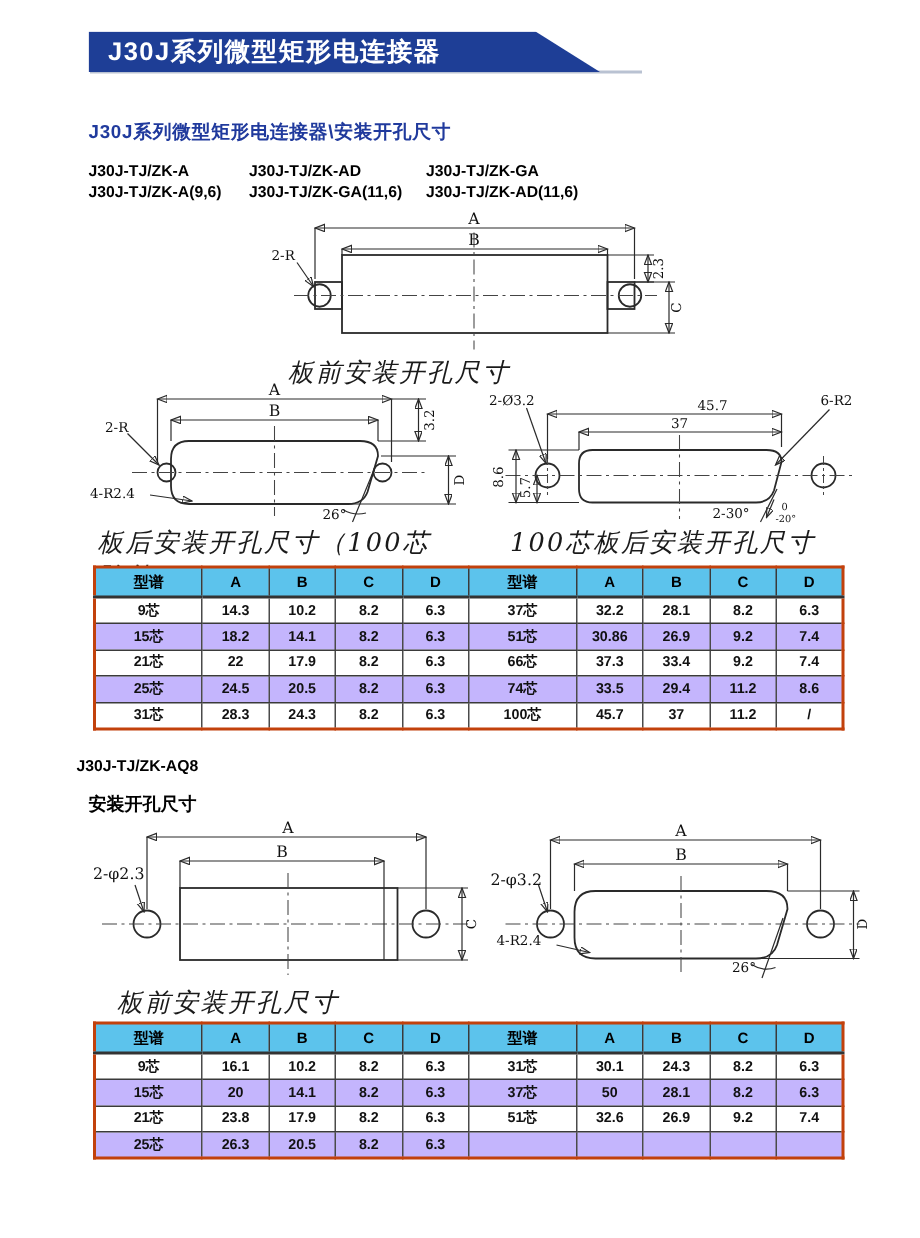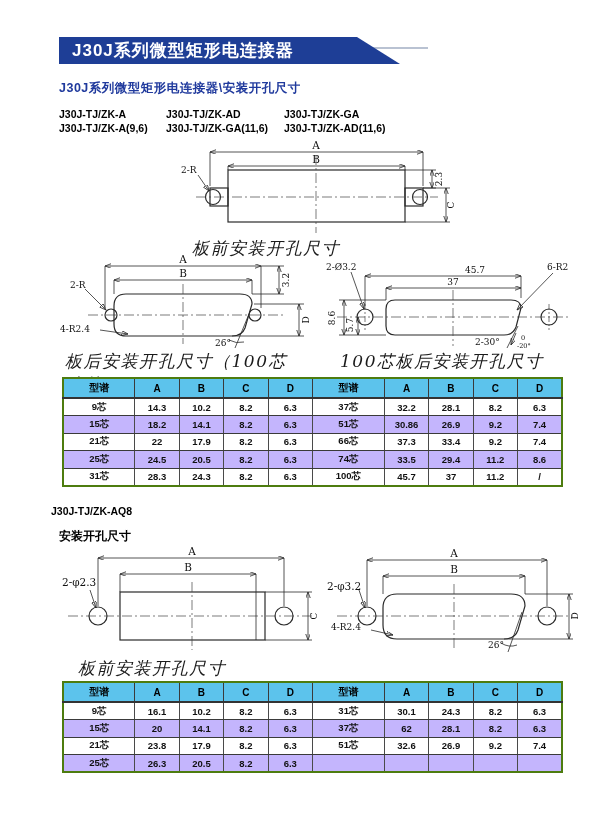--- a/index.html
+++ b/index.html
@@ -5,21 +5,21 @@
   * { margin:0; padding:0; box-sizing:border-box; }
   html,body { background:#ffffff; }
   body { font-family:"Liberation Sans", sans-serif; color:#111; }
   #page { position:relative; width:613px; height:825px; background:#ffffff; overflow:hidden; }
 
   
   .banner-line { position:absolute; left:60px; top:47px; width:368px; height:2px; background:#b9c2d2; }
   .banner { position:absolute; left:59px; top:21px; width:341px; height:27px;
             background:#1e3e96; clip-path:polygon(0 0, 298px 0, 341px 100%, 0 100%);
             color:#fff; font-size:17px; font-weight:bold; line-height:27px; padding-left:13px;
-            letter-spacing:1px;margin-top:16px; }
+            letter-spacing:1px; }
 
   .sec-heading { position:absolute; left:59px; top:80px; font-size:12.5px; font-weight:bold;
                  color:#203a9d; letter-spacing:0.5px; }
 
   .models { position:absolute; left:59px; top:108px; display:grid;
             grid-template-columns:107px 118px auto; row-gap:2px;
             font-size:10.5px; font-weight:700; color:#000; }
 
   .model2 { position:absolute; left:51px; top:505px; font-size:10.5px; font-weight:600; color:#000; }
   .sec2-heading { position:absolute; left:59px; top:528px; font-size:12px; font-weight:bold; color:#000; }
@@ -31,21 +31,21 @@
   svg.fig .shape { stroke-width:1.2; }
   svg.fig .cl { stroke-width:0.7; stroke:#444; }
   svg.fig text { fill:#111; font-family:"DejaVu Serif", serif; font-size:10.5px; stroke:none; }
   svg.fig text.sm { font-size:9px; }
   svg.fig text.xs { font-size:6.5px; }
   .caption { position:absolute; text-align:left; font-family:"DejaVu Serif", serif;
              font-style:italic; font-size:17px; color:#1a1a1a; letter-spacing:1.5px; font-weight:400; }
 
   
   table.dim { position:absolute; left:62px; width:501px; border-collapse:collapse; table-layout:fixed;
-              font-size:10px; text-align:center; border:2px solid #4d7c0f; }
+              font-size:10px; text-align:center; border:2px solid #c2410c; }
   table.dim th { background:#5cc3ec; font-weight:bold; height:20px; border:1px solid #3a3a3a;
                  border-bottom:2px solid #333; font-size:10px; color:#000; }
   table.dim td { height:17.5px; border:1px solid #4a4a4a; border-top:1.6px solid #3a3a3a;
                  border-bottom:1.6px solid #3a3a3a; font-weight:700; font-size:9.5px; color:#111; }
   table.dim tr.alt td { background:#c4b5fd; }
   #table1 { top:377px; }
   #table2 { top:681px; }
 </style>
 </head>
 <body>
@@ -406,21 +406,21 @@
           <td>8.2</td>
           <td>6.3</td>
         </tr>
         <tr class="alt">
           <td>15芯</td>
           <td>20</td>
           <td>14.1</td>
           <td>8.2</td>
           <td>6.3</td>
           <td>37芯</td>
-          <td>62</td>
+          <td>50</td>
           <td>28.1</td>
           <td>8.2</td>
           <td>6.3</td>
         </tr>
         <tr>
           <td>21芯</td>
           <td>23.8</td>
           <td>17.9</td>
           <td>8.2</td>
           <td>6.3</td>

